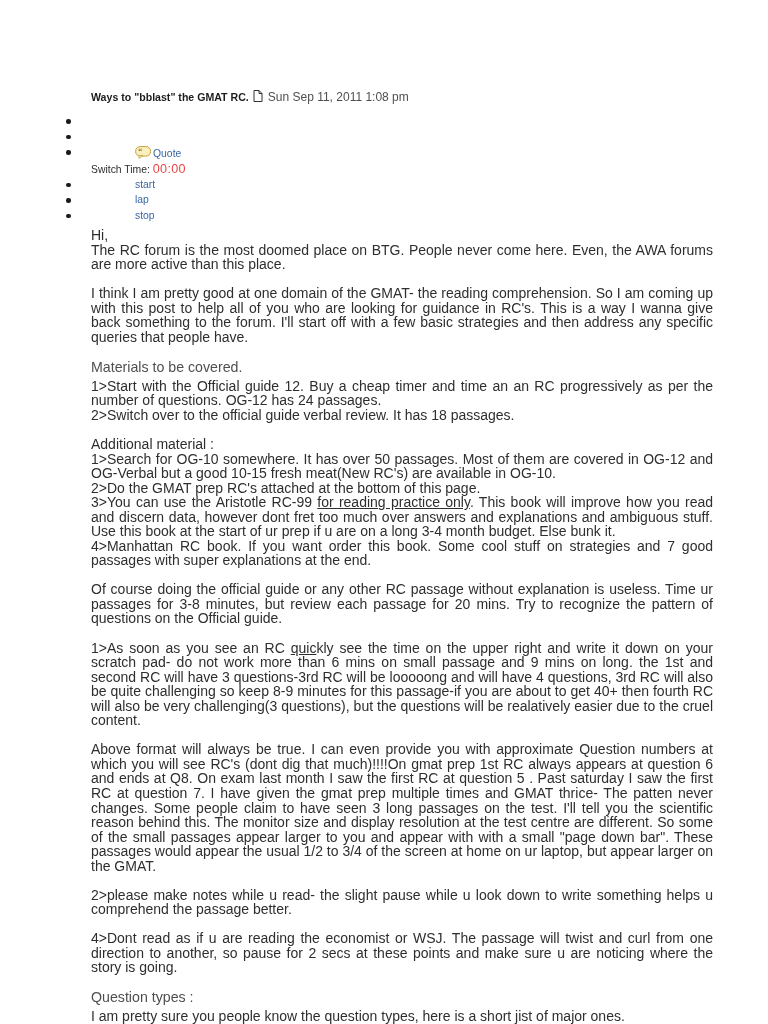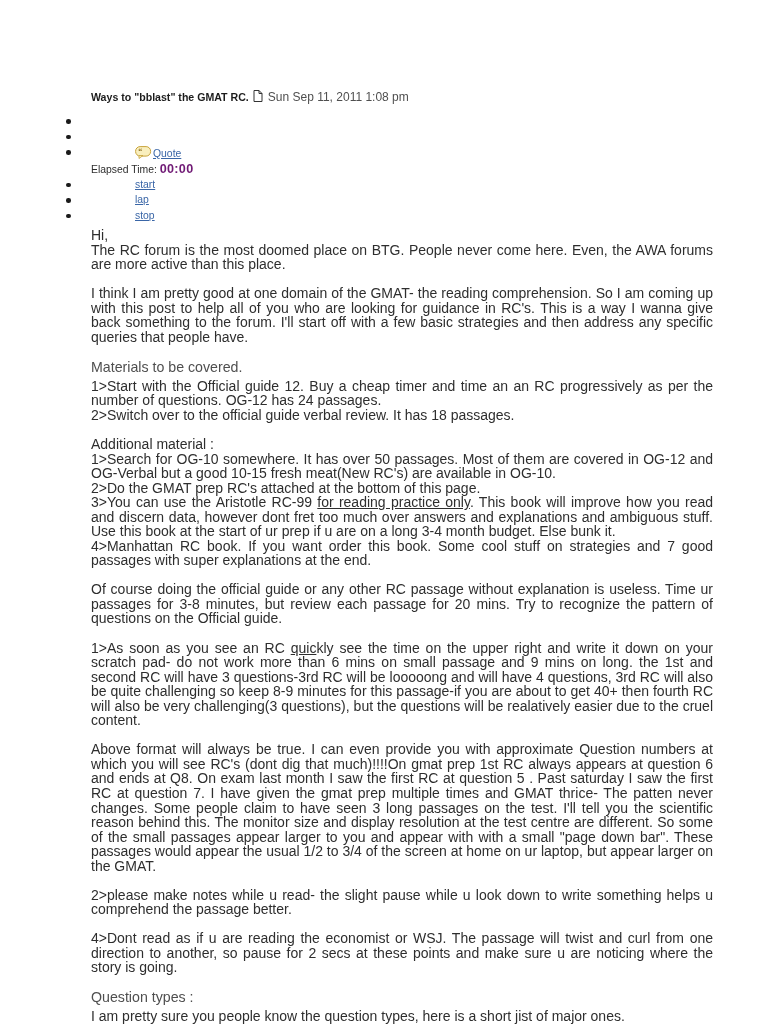--- a/index.html
+++ b/index.html
@@ -57,34 +57,33 @@
     border-radius: 50%;
     background: #1a1a1a;
   }
   .indent {
     margin-left: 44px;
     display: inline-flex;
     align-items: center;
   }
   a.link {
     color: #3a66a7;
-    text-decoration: underline;
     font-size: 10.4px;
     cursor: pointer;
   }
   .quote-icon { margin-right: 1px; display: inline-block; }
   .elapsed-row {
     font-size: 10.4px;
     color: #2e2e2e;
     min-height: 17px;
   }
   .elapsed-value {
-    font-weight: bold;
+    font-weight: normal;
     font-size: 12.6px;
-    color: #701a75;
+    color: #ef4444;
     letter-spacing: 0.3px;
   }
   .list-gap { height: 3px; }
   
   .para {
     font-size: 14px;
     line-height: 14.55px;
     color: #2e2e2e;
     margin: 0 0 14.5px 0;
     white-space: pre-wrap;
@@ -129,21 +128,21 @@
             <svg width="17" height="13" viewBox="0 0 17 13">
               <rect x="0.6" y="0.6" width="15" height="9.5" rx="4.5" fill="#f9efbe" stroke="#c8a33b" stroke-width="1"></rect>
               <path d="M4 9.5 L4 12.5 L8 9.5 Z" fill="#f9efbe" stroke="#c8a33b" stroke-width="0.8"></path>
               <text x="3.2" y="8.2" font-size="8" font-weight="bold" fill="#8a6b1f" font-family="Liberation Serif, serif">“</text>
             </svg>
           </span>
           <a class="link">Quote</a>
         </span>
       </div>
       <div class="elapsed-row">
-        <span>Elapsed Time:</span>
+        <span>Switch Time:</span>
         <span class="elapsed-value">00:00</span>
       </div>
       <div class="b-row">
         <span class="dot"></span>
         <span class="indent">
             <a class="link">start</a>
           </span>
       </div>
       <div class="b-row">
         <span class="dot"></span>

